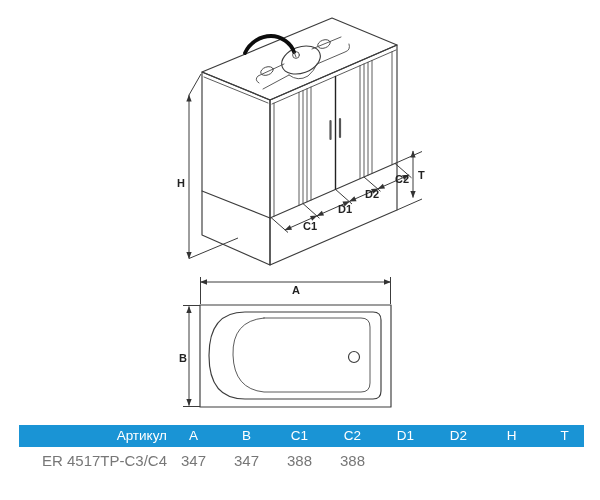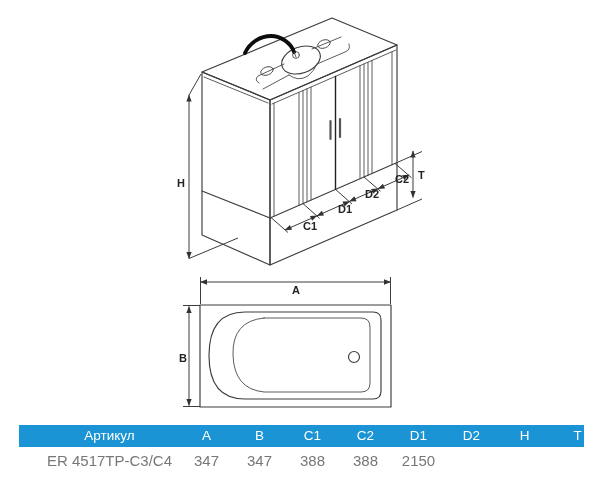--- a/index.html
+++ b/index.html
@@ -12,21 +12,21 @@
   .handlebar{fill:none;stroke:#555;stroke-width:2.2;stroke-linecap:round;}
   .blackarc{fill:none;stroke:#0c0c0c;stroke-width:3.8;stroke-linecap:round;}
   .dim{fill:none;stroke:#3c3c3c;stroke-width:1;}
   .dlab{font:600 11px "Liberation Sans",sans-serif;fill:#222;}
   
   .spec-table{position:absolute;left:19px;top:425px;width:565px;}
   .thead{display:flex;background:#1a94d5;color:#ffffff;height:22px;line-height:22px;
          font-size:13.5px;}
   .trow{display:flex;color:#777777;height:27px;line-height:27px;font-size:15px;}
   .cell{flex:0 0 53px;text-align:center;white-space:nowrap;}
-  .cell.art{flex:0 0 141px;text-align:center;padding-left:20px;}
+  .cell.art{flex:0 0 141px;text-align:right;padding-left:7px;}
 </style>
 </head>
 <body>
 
 <svg id="drawing" width="600" height="420" viewBox="0 0 600 420">
   <defs>
     <marker id="arw" viewBox="0 0 10 10" refX="9.3" refY="5" markerWidth="9" markerHeight="7" orient="auto-start-reverse">
       <path d="M0,1.2 L10,5 L0,8.8 Z" fill="#333"></path>
     </marker>
   </defs>
@@ -132,15 +132,14 @@
     <div class="cell">D2</div>
     <div class="cell">H</div>
     <div class="cell">T</div>
   </div>
   <div class="trow">
     <div class="cell art">ER 4517TP-C3/C4</div>
     <div class="cell">347</div>
     <div class="cell">347</div>
     <div class="cell">388</div>
     <div class="cell">388</div>
-    <div class="cell">2150</div>
   </div>
 </div>
 
 </body></html>

